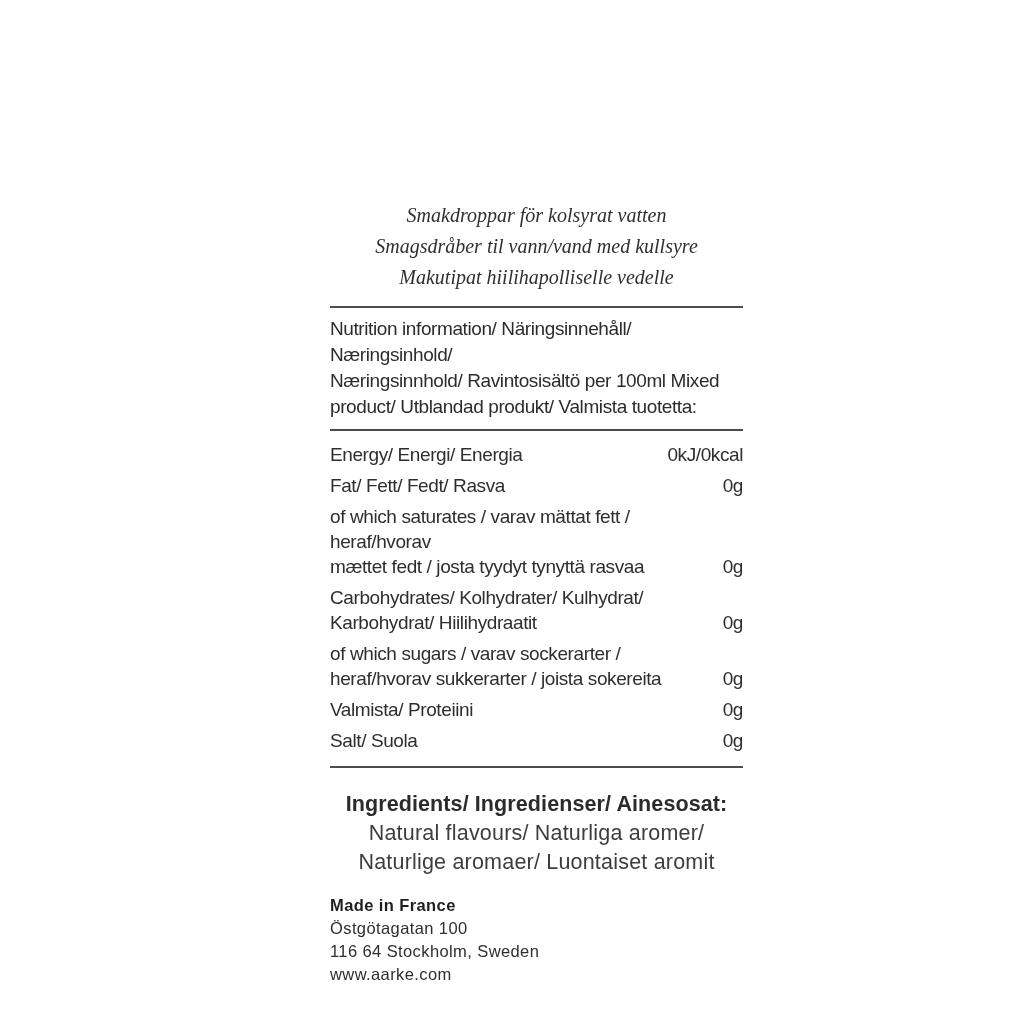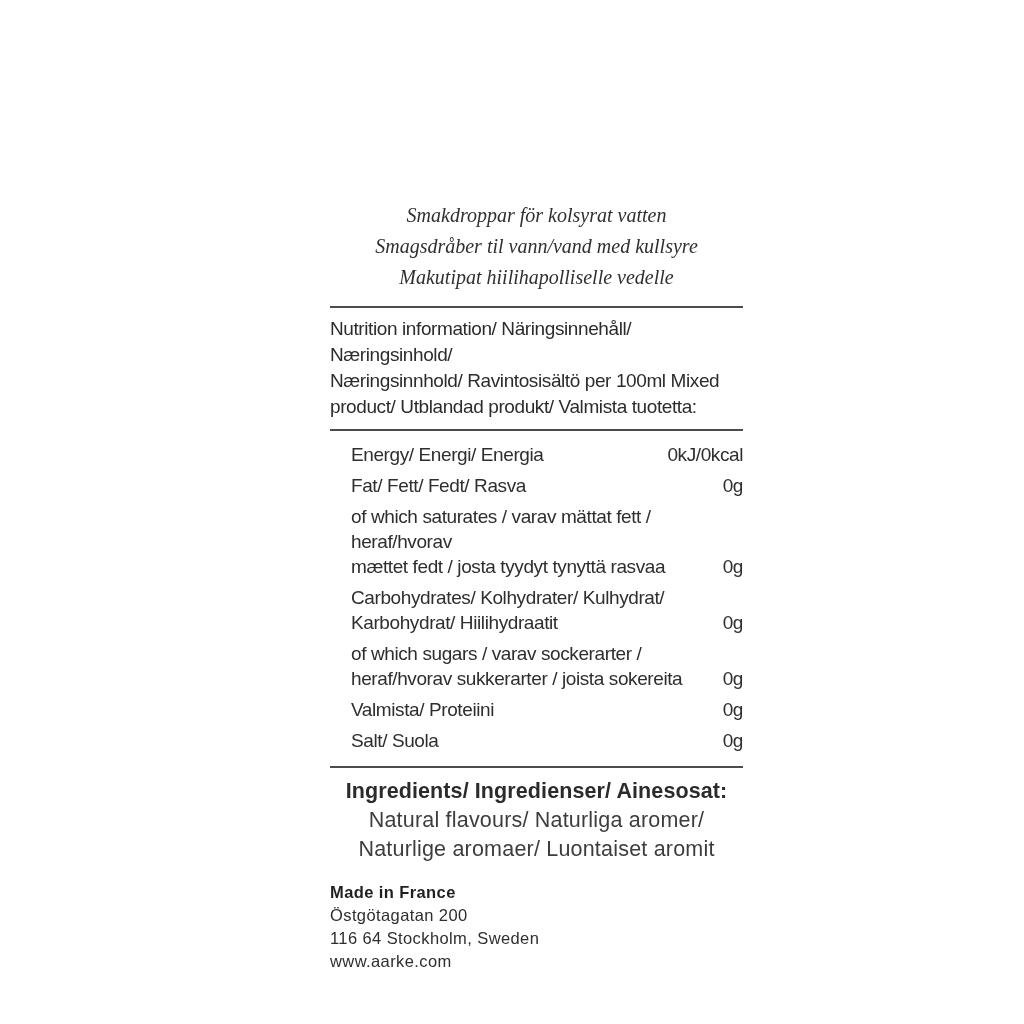--- a/index.html
+++ b/index.html
@@ -54,33 +54,32 @@
     font-size: 19px;
     line-height: 25px;
     letter-spacing: -0.4px;
     margin-bottom: 6px;
   }
   .nutri-row:last-child { margin-bottom: 0; }
   .nutri-label {
     display: block;
     white-space: pre-line;
     padding-right: 50px;
-    margin-left: 21px;
   }
   .nutri-value {
     position: absolute;
     right: 0;
     bottom: 0;
     white-space: nowrap;
     margin-top: 20px;
   }
   
   .ingredients {
     text-align: center;
-    margin-top: 9px;
+    margin-top: 22px;
     font-size: 21.5px;
     line-height: 29px;
     letter-spacing: 0.2px;
     color: #3d3d3d;
   }
   .ingredients-heading {
     font-weight: 700;
     color: #2b2b2b;
     letter-spacing: 0.1px;
   }
@@ -154,18 +153,18 @@
   <hr class="rule">
 
   <div class="ingredients">
     <div class="ingredients-heading">Ingredients/ Ingredienser/ Ainesosat:</div>
     <div>Natural flavours/ Naturliga aromer/</div>
     <div>Naturlige aromaer/ Luontaiset aromit</div>
   </div>
 
   <div class="footer">
     <div class="made-in">Made in France</div>
-    <div>Östgötagatan 200</div>
+    <div>Östgötagatan 100</div>
     <div>116 64 Stockholm, Sweden</div>
     <div>www.aarke.com</div>
   </div>
 
 </div>
 
 </body></html>

